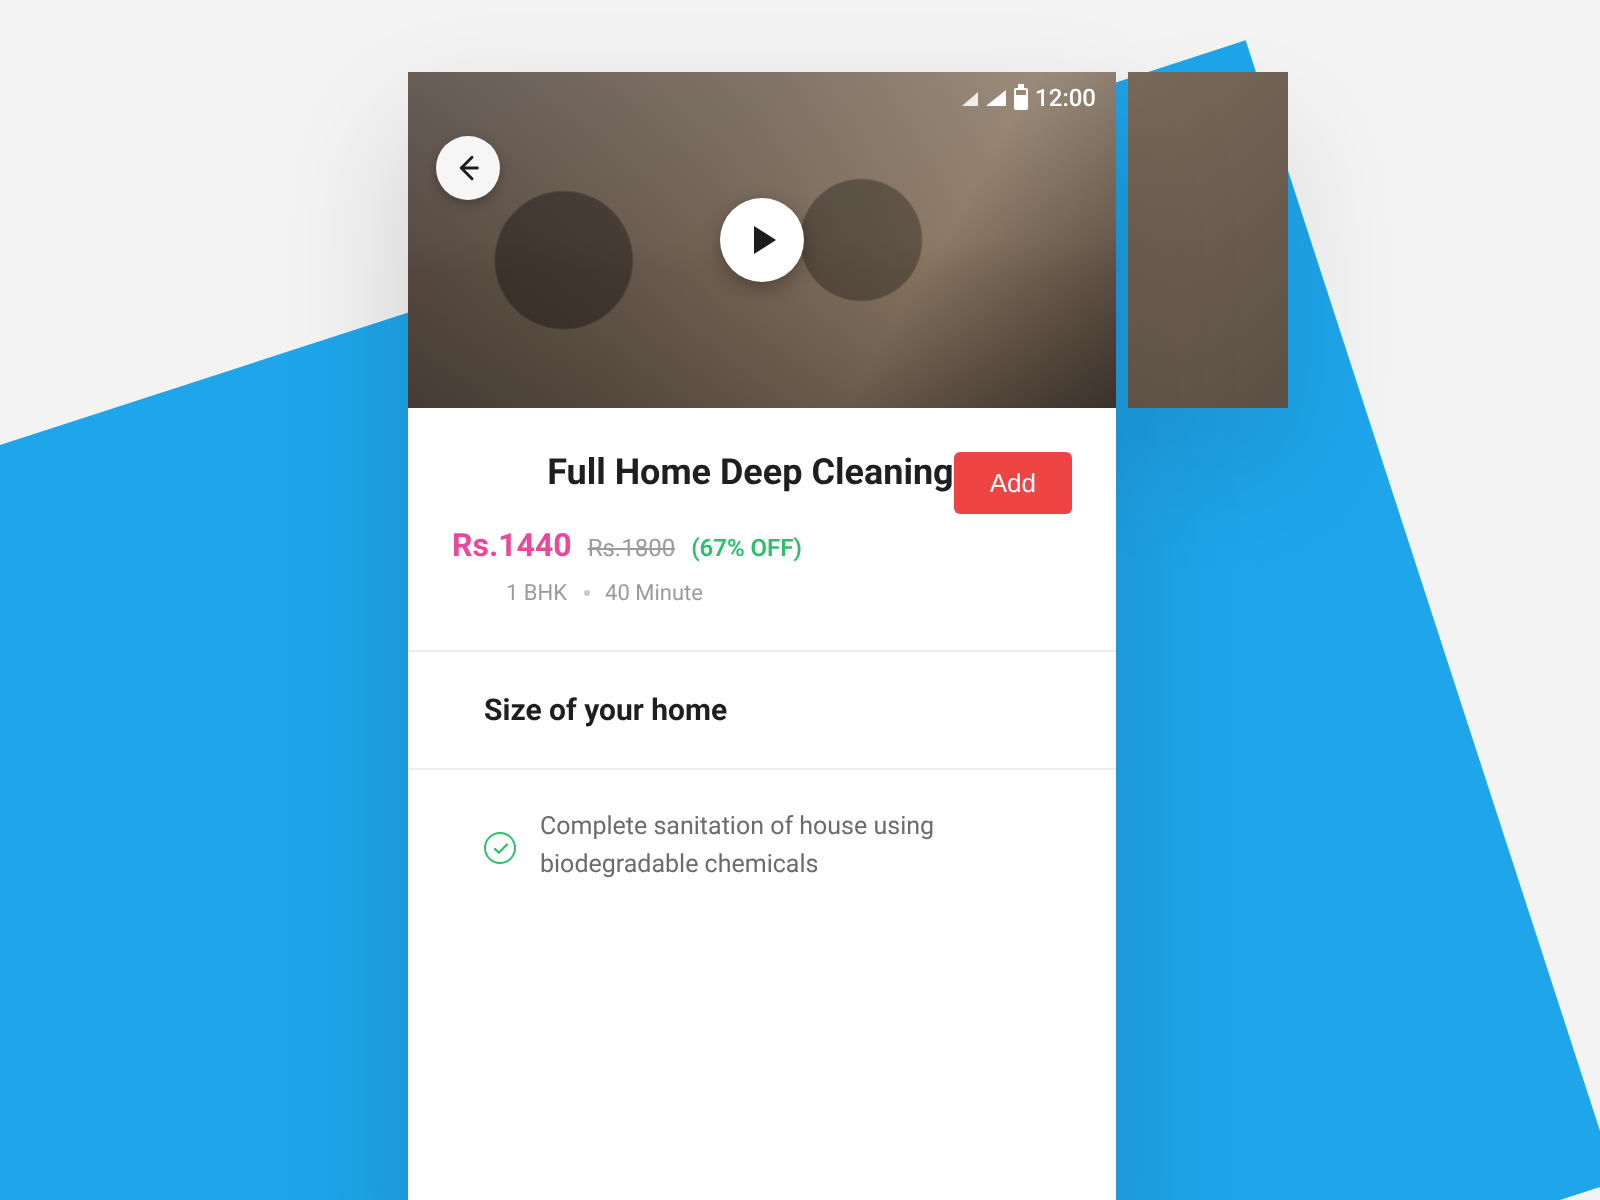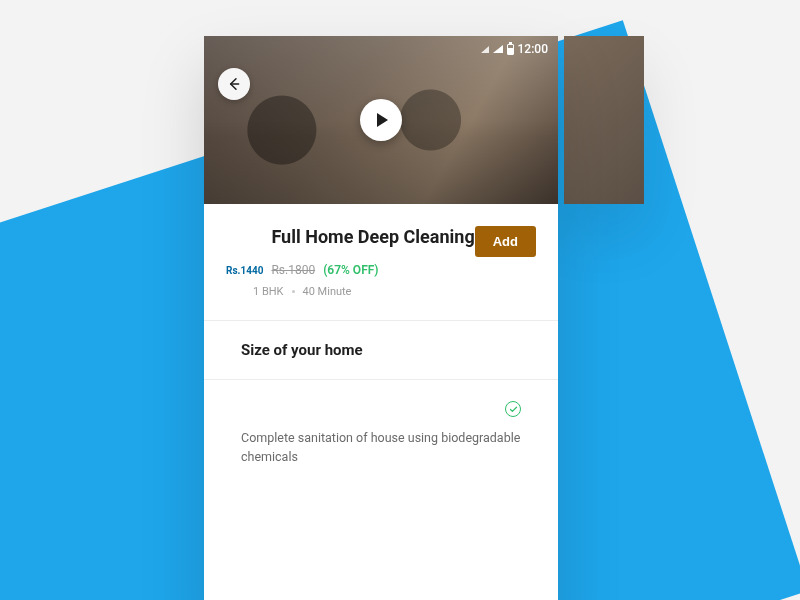--- a/index.html
+++ b/index.html
@@ -95,44 +95,44 @@
     width:0; height:0;
     border-top:7px solid transparent;
     border-bottom:7px solid transparent;
     border-left:11px solid #1d1d1d;
     margin-left:3px;
   }
   .content { padding: 22px 22px 0 22px; }
   .title-row { display:flex; justify-content:flex-end; align-items:flex-start; }
   .title { font-size: 18px; font-weight: 700; color:#1f1f1f; }
   .add-btn {
-    background:#a16207; color:#fff; font-size:13px; font-weight:700;
+    background:#ef4444; color:#fff; font-size:13px; font-weight:400;
     border:none; border-radius:3px; padding:8px 18px;
   }
   .price-row { margin-top:6px; display:flex; align-items:baseline; gap:8px; }
-  .price { font-size:10px; font-weight:700; color:#0369a1; }
+  .price { font-size:16px; font-weight:700; color:#ec4899; }
   .old-price { font-size:12px; color:#9b9b9b; text-decoration: line-through; }
   .discount { font-size:12px; color:#2fbf6a; font-weight:600; }
   .meta { margin-top:8px; font-size:11px; color:#9b9b9b; display:flex; align-items:center; gap:8px;margin-left:27px;}
   .meta .dot { width:3px; height:3px; background:#c9c9c9; border-radius:50%; }
   .divider { height:1px; background:#ececec; margin: 22px -22px 0 -22px; }
-  .section { padding: 20px 37px; }
+  .section { padding: 20px 9px; margin-left: 29px; }
   .size-row { display:flex; justify-content:space-between; align-items:center; }
   .size-label { font-size:15px; font-weight:700; color:#1f1f1f; }
   .select {
     border:1px solid #dcdcdc; border-radius:3px;
     padding:7px 10px; display:flex; align-items:center; gap:10px;
     font-size:12px; color:#4a4a4a; background:#fff;
   }
   .select .caret {
     width:0; height:0; border-left:4px solid transparent; border-right:4px solid transparent;
     border-top:5px solid #8a8a8a;
   }
   .includes-title { font-size:14px; font-weight:700; color:#1f1f1f; margin-bottom:16px;}
-  .include-item { display:flex; align-items:flex-end; gap:12px; margin-bottom:18px;flex-direction:column;}
+  .include-item { display:flex; align-items:center; gap:12px; margin-bottom:18px;}
   .check-ic {
     width:16px; height:16px; border:1.5px solid #2fbf6a; border-radius:50%;
     display:flex; align-items:center; justify-content:center; flex:none; margin-top:1px;
   }
   .check-ic svg { width:9px; height:9px; }
   .include-text { font-size:12.5px; color:#6b6b6b; line-height:1.5; }
 </style>
 </head>
 <body>
 

